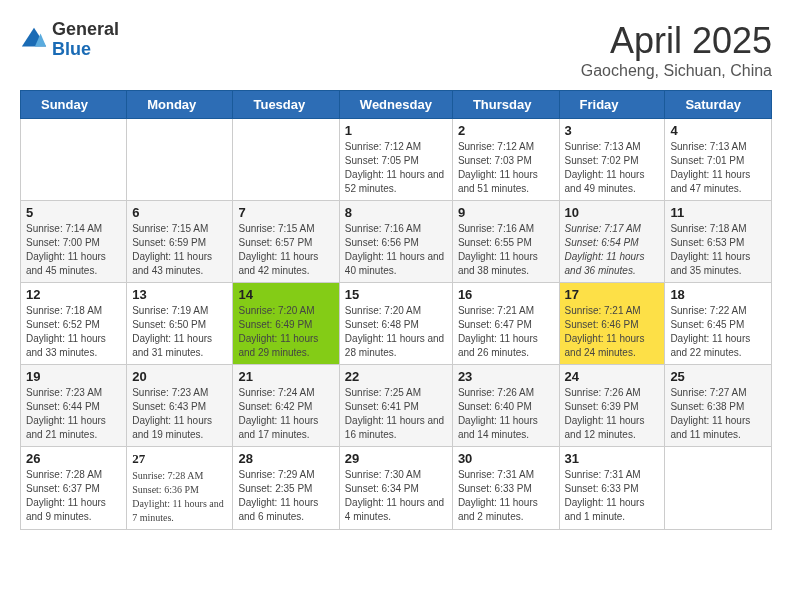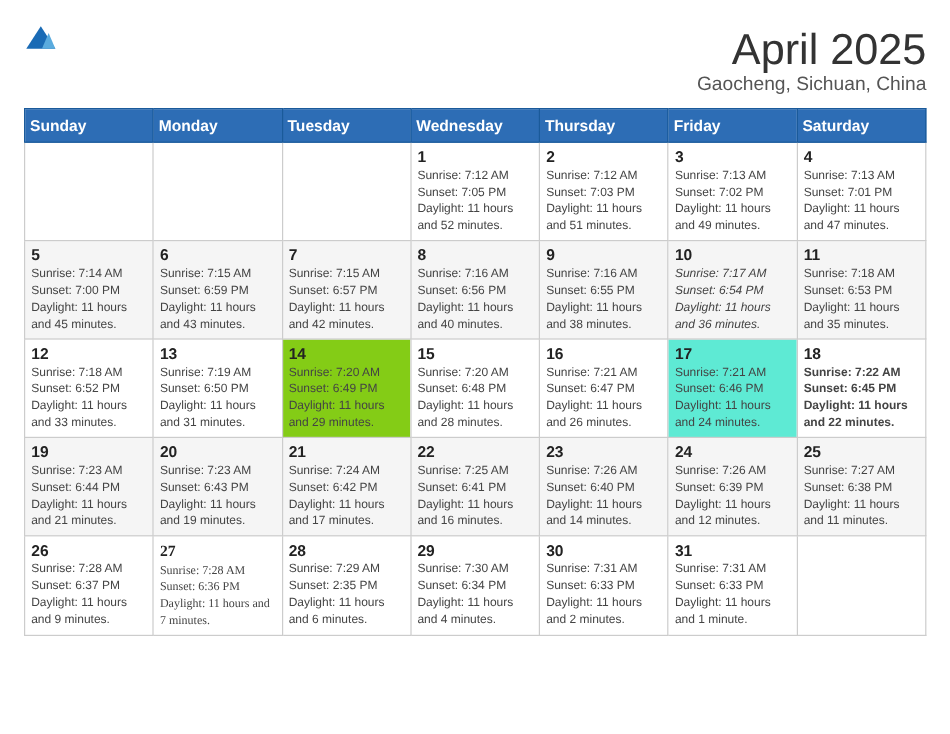--- a/index.html
+++ b/index.html
@@ -43,21 +43,21 @@
       color: #555;
     }
     .calendar {
       width: 100%;
       border-collapse: collapse;
       border: 1px solid #ccc;
     }
     .calendar th {
       background-color: #2d6db5;
       color: white;
-      padding: 6px 4px;
+      padding: 6px 20px;
       text-align: left;
       font-size: 13px;
       border: 1px solid #1a5a9a;
     }
     .calendar td {
       vertical-align: top;
       padding: 4px 5px;
       border: 1px solid #ccc;
       width: 107px;
       min-height: 80px;
@@ -88,20 +88,24 @@
   </style>
 </head>
 <body>
 
 <div class="header">
   <div class="logo">
     <svg class="logo-icon" viewBox="0 0 30 30">
       <polygon points="15,2 28,22 2,22" fill="#1a6bb5"></polygon>
       <polygon points="22,8 28,22 16,22" fill="#5aabde"></polygon>
     </svg>
+    <div class="logo-text">
+      <span style="font-size:18px;font-weight:bold;color:#333;">General</span>
+      <span style="font-size:18px;font-weight:bold;color:#1a6bb5;">Blue</span>
+    </div>
   </div>
   <div class="title-section">
     <div class="month-title">April 2025</div>
     <div class="location">Gaocheng, Sichuan, China</div>
   </div>
 </div>
 
 <table class="calendar">
   <thead>
     <tr>
@@ -212,29 +216,29 @@
           <div class="day-info" style="white-space: pre-line;">Sunrise: 7:20 AM
 Sunset: 6:48 PM
 Daylight: 11 hours and 28 minutes.</div>
         </td>
         <td style="background-color: rgb(255, 255, 255);">
           <div class="day-number">16</div>
           <div class="day-info" style="white-space: pre-line;">Sunrise: 7:21 AM
 Sunset: 6:47 PM
 Daylight: 11 hours and 26 minutes.</div>
         </td>
-        <td style="background-color: #5eead4;">
+        <td style="background-color: #fde047;">
           <div class="day-number">17</div>
           <div class="day-info" style="white-space: pre-line;">Sunrise: 7:21 AM
 Sunset: 6:46 PM
 Daylight: 11 hours and 24 minutes.</div>
         </td>
         <td style="background-color: rgb(255, 255, 255);">
           <div class="day-number">18</div>
-          <div class="day-info" style="white-space: pre-line; font-weight: bold;">Sunrise: 7:22 AM
+          <div class="day-info" style="white-space: pre-line;">Sunrise: 7:22 AM
 Sunset: 6:45 PM
 Daylight: 11 hours and 22 minutes.</div>
         </td>
       </tr>
       <tr>
         <td style="background-color: rgb(245, 245, 245);">
           <div class="day-number">19</div>
           <div class="day-info" style="white-space: pre-line;">Sunrise: 7:23 AM
 Sunset: 6:44 PM
 Daylight: 11 hours and 21 minutes.</div>

